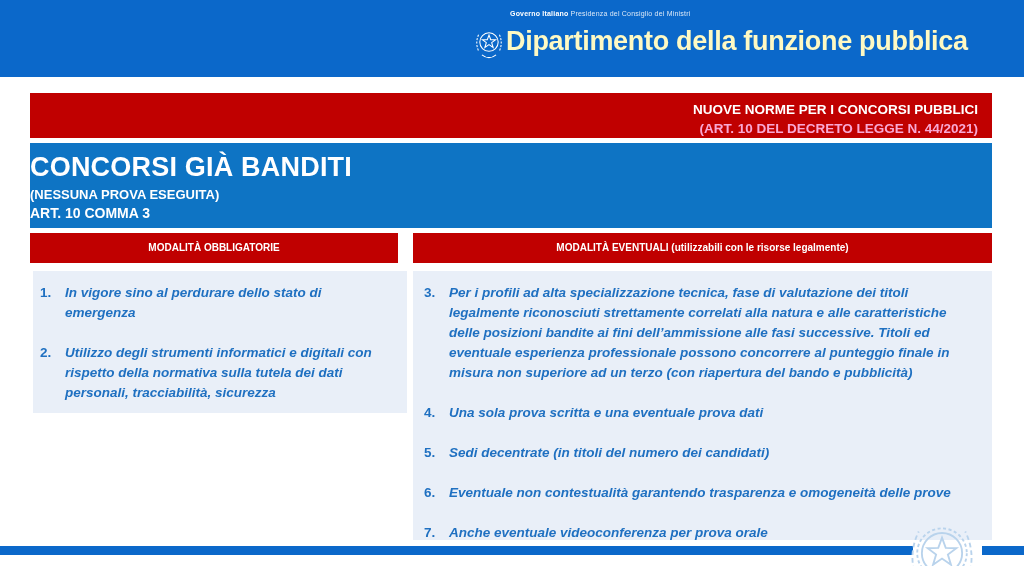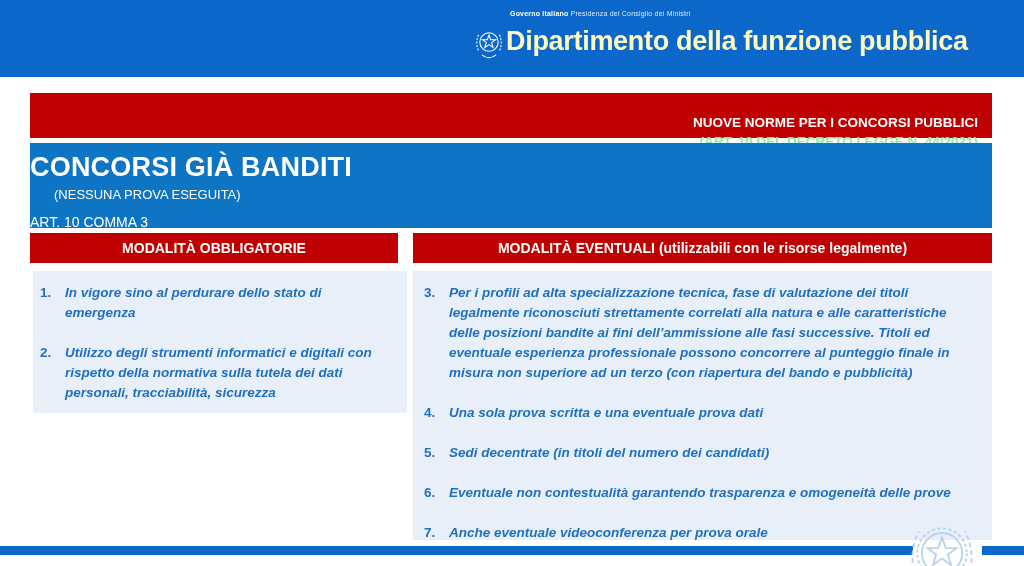--- a/index.html
+++ b/index.html
@@ -10,33 +10,33 @@
   
   #top-bar{left:0;top:0;width:1024px;height:77px;background:#0b68ca;}
   #agency-line{left:510px;top:10px;font-size:7px;color:#dbe8f7;letter-spacing:.2px;white-space:nowrap;}
   #agency-line b{color:#ffffff;}
   #header-emblem{left:472px;top:25px;width:34px;height:44px;}
   #dept-title{left:506px;top:26px;font-size:27px;font-weight:bold;color:#fef9c3;
               letter-spacing:-0.3px;white-space:nowrap;}
 
   
   #red-banner{left:30px;top:93px;width:962px;height:45px;background:#c00000;
-              text-align:right;padding:20px 14px 0 0;line-height:19px;}
+              text-align:right;padding:7px 14px 0 0;line-height:19px;}
   #red-banner .l1{font-size:13.5px;font-weight:bold;color:#ffffff;}
-  #red-banner .l2{font-size:13.5px;font-weight:bold;color:#86efac;}
+  #red-banner .l2{font-size:13.5px;font-weight:bold;color:#f9a8d4;}
 
   
   #blue-banner{left:30px;top:143px;width:962px;height:85px;background:#0e74c4;
                text-align:left;color:#ffffff;padding-top:9px;}
   #blue-banner .t{font-size:27px;font-weight:bold;letter-spacing:.2px;}
-  #blue-banner .s1{font-size:13px;font-weight:normal;margin-top:4px;padding-left:24px;}
-  #blue-banner .s2{font-size:14px;font-weight:normal;margin-top:12px;}
+  #blue-banner .s1{font-size:13px;font-weight:bold;margin-top:4px;}
+  #blue-banner .s2{font-size:14px;font-weight:bold;margin-top:3px;}
 
   
-  .col-header{height:30px;background:#c00000;color:#ffffff;font-size:14px;font-weight:bold;
+  .col-header{height:30px;background:#c00000;color:#ffffff;font-size:10px;font-weight:bold;
               text-align:center;line-height:30px;white-space:nowrap;}
   #left-header{left:30px;top:233px;width:368px;}
   #right-header{left:413px;top:233px;width:579px;}
 
   
   .content-box{background:#e9eff8;color:#1f70c1;font-size:13.5px;font-weight:bold;}
   #left-box{left:33px;top:271px;width:374px;height:142px;padding:12px 14px 0 7px;}
   #right-box{left:413px;top:271px;width:579px;height:269px;padding:12px 18px 0 11px;}
 
   .li{display:flex;margin-bottom:20px;line-height:20px;}

